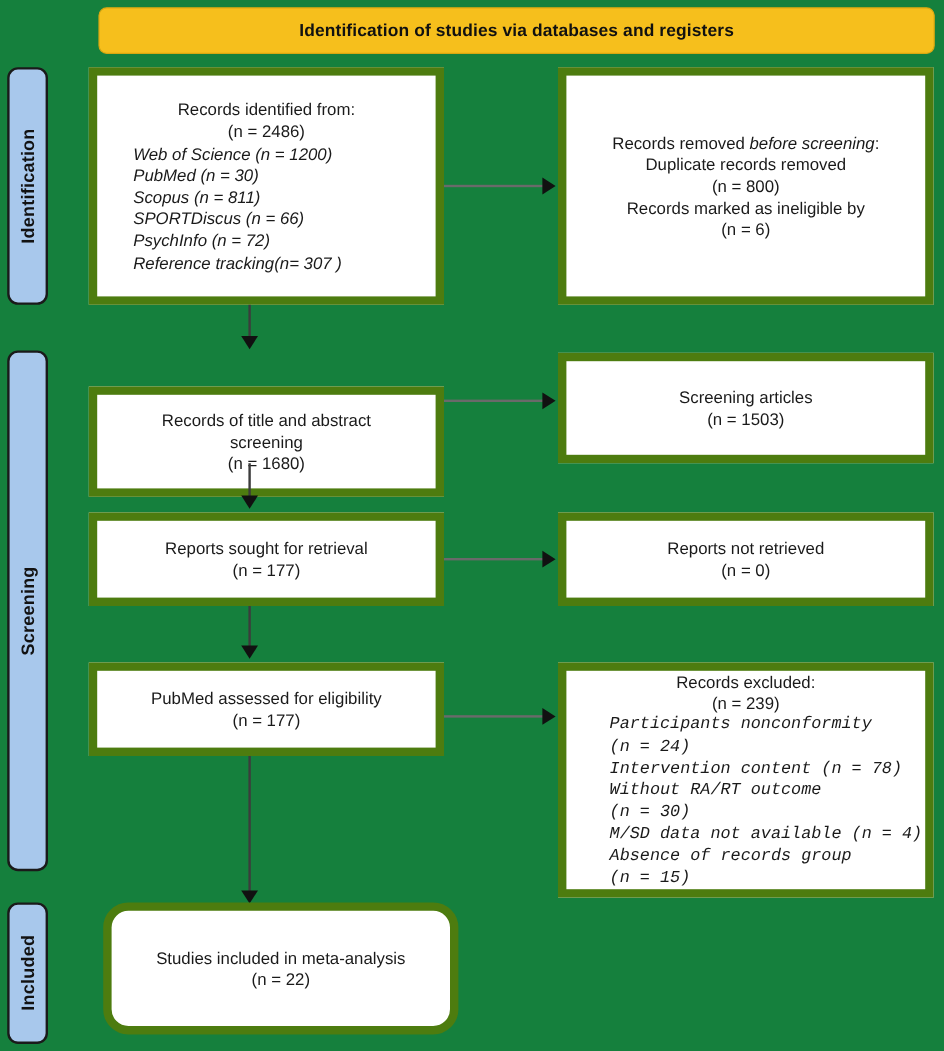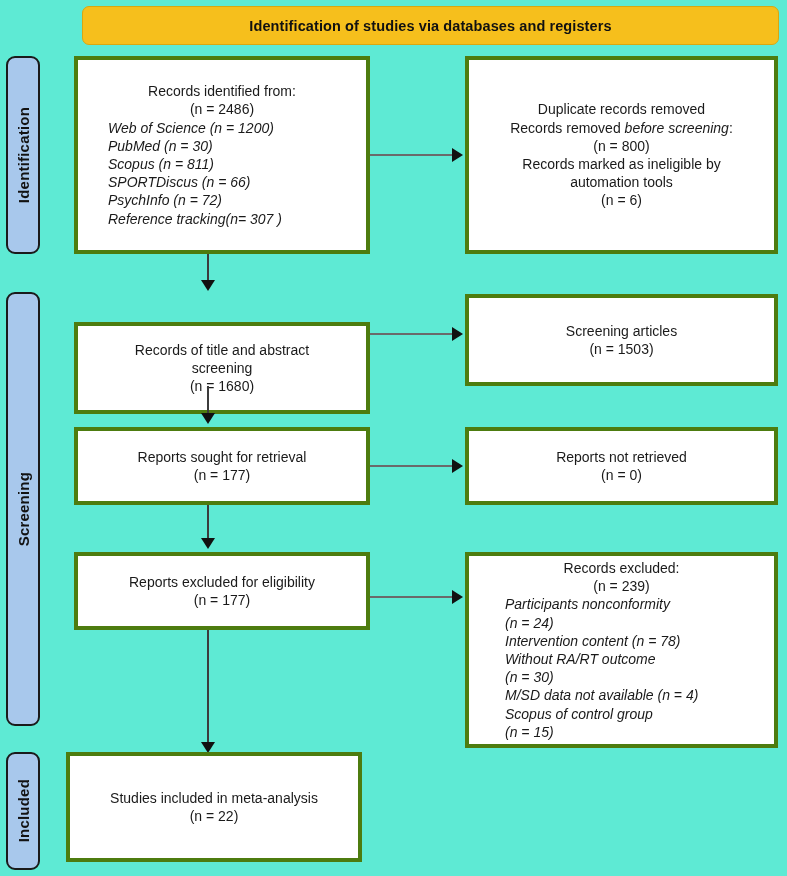--- a/index.html
+++ b/index.html
@@ -8,21 +8,21 @@
     background: #ffffff;
   }
   body {
     font-family: "Liberation Sans", sans-serif;
     -webkit-font-smoothing: antialiased;
   }
   #canvas {
     position: relative;
     width: 787px;
     height: 876px;
-    background: #5eead4;
+    background: #15803d;
     overflow: hidden;
   }
 
   
   .phase-rail {
     position: absolute;
     background: #a8c8ec;
     border: 2px solid #1a1a1a;
     border-radius: 9px;
     box-sizing: border-box;
@@ -56,41 +56,41 @@
     font-size: 14.5px;
     color: #111111;
     text-align: center;
     letter-spacing: 0.1px;
   }
 
   
   .node {
     position: absolute;
     background: #ffffff;
-    border: 4px solid #4d7c0f;
+    border: 7px solid #4d7c0f;
     box-sizing: border-box;
     display: flex;
     align-items: center;
     justify-content: center;
   }
   .node-inner {
     width: 100%;
     padding: 0 8px;
     box-sizing: border-box;
   }
   .line {
     font-size: 14px;
     color: #1a1a1a;
     line-height: 1.30;
     text-align: center;
     white-space: pre;
   }
   .line.italic { font-style: italic; }
   .line.left   { text-align: left; padding-left: 22px; }
-  .line.left-wide { text-align: left; padding-left: 28px; }
+  .line.left-wide { text-align: left; padding-left: 28px; font-family: Liberation Mono, monospace; }
   .inline-italic { font-style: italic; }
 
   
   .v-line {
     position: absolute;
     width: 2px;
     background: #3c3c3c;
   }
   .v-head {
     position: absolute;
@@ -143,25 +143,24 @@
       <div class="line italic left">PubMed (n = 30)</div>
       <div class="line italic left">Scopus (n = 811)</div>
       <div class="line italic left">SPORTDiscus (n = 66)</div>
       <div class="line italic left">PsychInfo (n = 72)</div>
       <div class="line italic left">Reference tracking(n= 307 )</div>
     </div>
   </div>
 
   <div class="node" style="left:465px; top:56px; width:313px; height:198px;">
     <div class="node-inner">
+      <div class="line"><span>Records removed </span><span class="inline-italic">before screening</span><span>:</span></div>
       <div class="line">Duplicate records removed</div>
-      <div class="line"><span>Records removed </span><span class="inline-italic">before screening</span><span>:</span></div>
       <div class="line">(n = 800)</div>
       <div class="line">Records marked as ineligible by</div>
-      <div class="line">automation tools</div>
       <div class="line">(n = 6)</div>
     </div>
   </div>
 
   <div class="h-line" style="left:370px; top:154px; width:86px;"></div>
   <div class="h-head" style="left:452px; top:148px;"></div>
 
   <div class="v-line" style="left:207px; top:254px; height:28px;"></div>
   <div class="v-head" style="left:201px; top:280px;"></div>
 
@@ -201,46 +200,46 @@
   </div>
 
   <div class="h-line" style="left:370px; top:465px; width:86px;"></div>
   <div class="h-head" style="left:452px; top:459px;"></div>
 
   <div class="v-line" style="left:207px; top:505px; height:35px;"></div>
   <div class="v-head" style="left:201px; top:538px;"></div>
 
   <div class="node" style="left:74px; top:552px; width:296px; height:78px;">
     <div class="node-inner">
-      <div class="line">Reports excluded for eligibility</div>
+      <div class="line">PubMed assessed for eligibility</div>
       <div class="line">(n = 177)</div>
     </div>
   </div>
 
   <div class="node" style="left:465px; top:552px; width:313px; height:196px;">
     <div class="node-inner">
       <div class="line">Records excluded:</div>
       <div class="line">(n = 239)</div>
       <div class="line italic left-wide">Participants nonconformity</div>
       <div class="line italic left-wide">(n = 24)</div>
       <div class="line italic left-wide">Intervention content (n = 78)</div>
       <div class="line italic left-wide">Without RA/RT outcome</div>
       <div class="line italic left-wide">(n = 30)</div>
       <div class="line italic left-wide">M/SD data not available (n = 4)</div>
-      <div class="line italic left-wide">Scopus of control group</div>
+      <div class="line italic left-wide">Absence of records group</div>
       <div class="line italic left-wide">(n = 15)</div>
     </div>
   </div>
 
   <div class="h-line" style="left:370px; top:596px; width:86px;"></div>
   <div class="h-head" style="left:452px; top:590px;"></div>
 
   <div class="v-line" style="left:207px; top:630px; height:114px;"></div>
   <div class="v-head" style="left:201px; top:742px;"></div>
 
-  <div class="node" style="left:66px; top:752px; width:296px; height:110px;">
+  <div class="node" style="left:86px; top:752px; width:296px; height:110px;border-radius:21px;">
     <div class="node-inner">
       <div class="line">Studies included in meta-analysis</div>
       <div class="line">(n = 22)</div>
     </div>
   </div>
 
 </div>
 
 </body></html>

